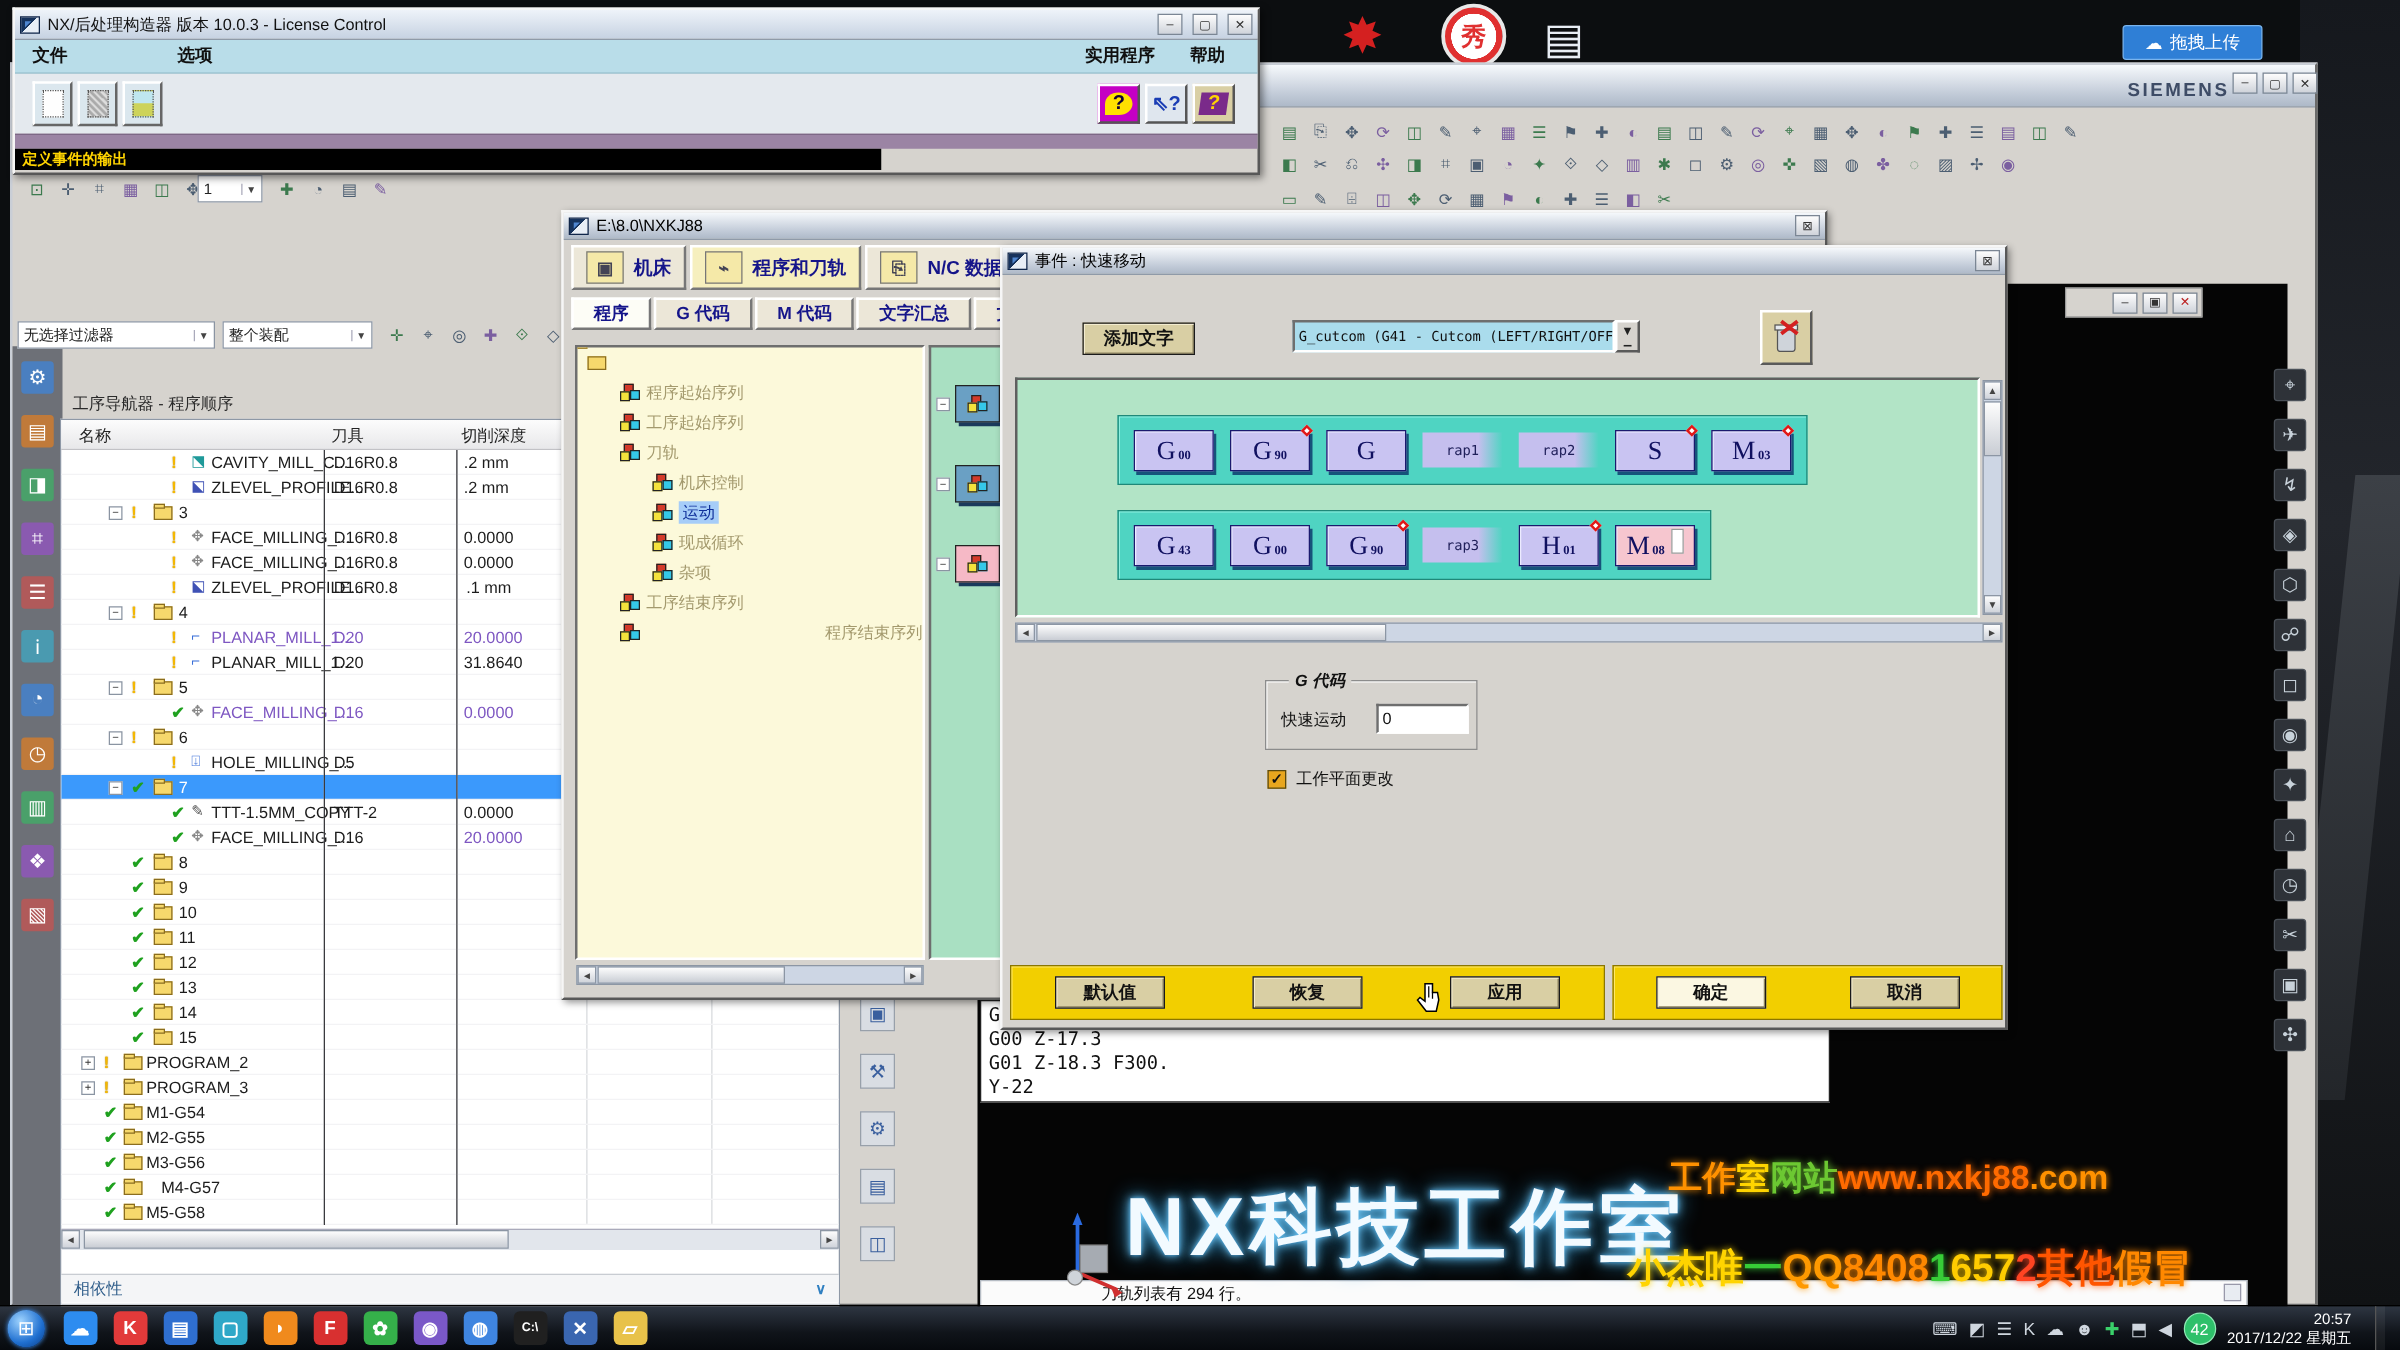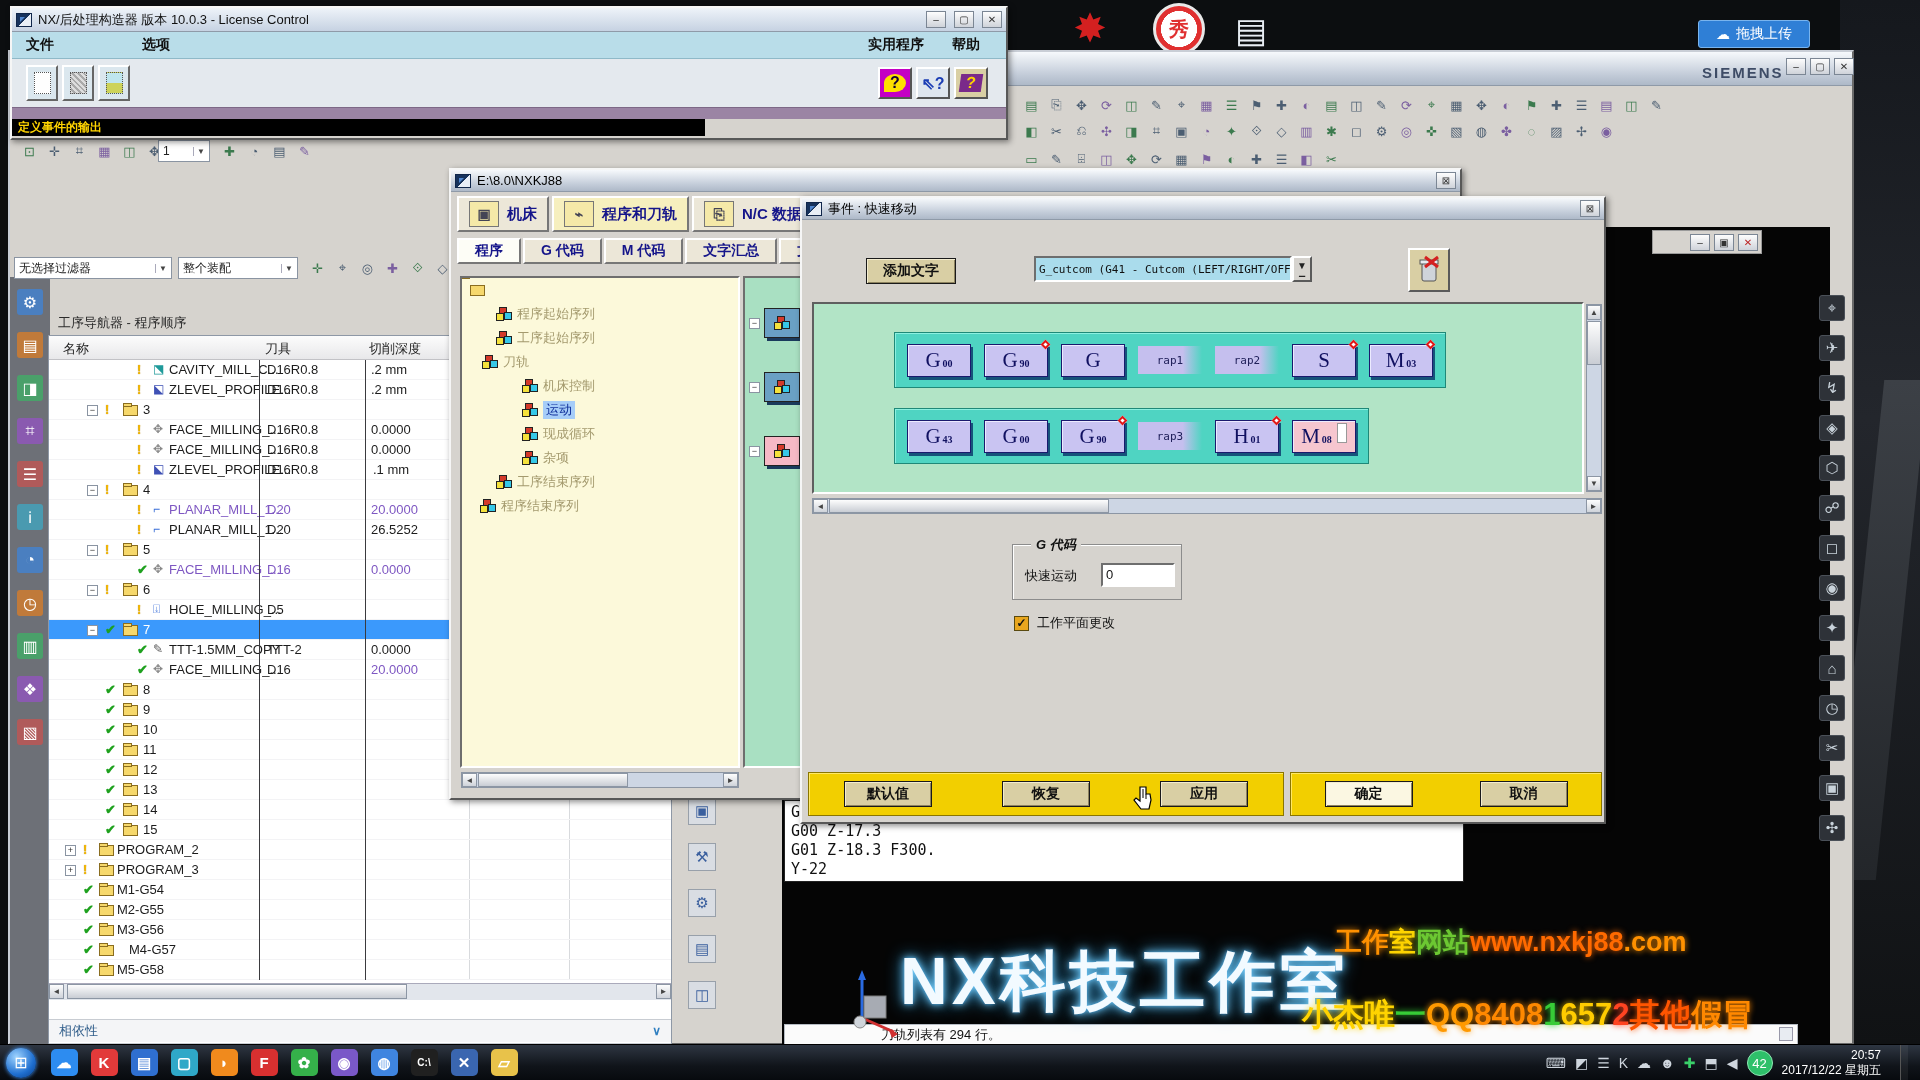--- a/index.html
+++ b/index.html
@@ -461,21 +461,21 @@
             <div class="nav-col-line" style="left: 210px; background: rgb(216, 218, 221);"></div>
             <div class="nav-col-line" style="left: 316px; background: rgb(216, 218, 221);"></div>
             <div class="nav-col-line" style="left: 420px; background: rgb(216, 218, 221);"></div>
             <div class="nav-col-line" style="left: 520px; background: rgb(216, 218, 221);"></div>
           </div>
           <div class="nav-row">
             <div class="cell st-warn" style="left: 88px;">!</div>
             <div class="opicon" style="left: 104px; color: rgb(58, 111, 216);">⌐</div>
             <div class="cell" style="left: 120px;">PLANAR_MILL_1...</div>
             <div class="cell" style="left: 218px;">D20</div>
-            <div class="cell" style="left: 322px;">26.5252</div>
+            <div class="cell" style="left: 322px;">31.8640</div>
             <div class="nav-col-line" style="left: 210px; background: rgb(216, 218, 221);"></div>
             <div class="nav-col-line" style="left: 316px; background: rgb(216, 218, 221);"></div>
             <div class="nav-col-line" style="left: 420px; background: rgb(216, 218, 221);"></div>
             <div class="nav-col-line" style="left: 520px; background: rgb(216, 218, 221);"></div>
           </div>
           <div class="nav-row">
             <div class="expander" style="left: 38px;">−</div>
             <div class="cell st-warn" style="left: 56px;">!</div>
             <div class="folder" style="left: 74px;"></div>
             <div class="cell" style="left: 94px;">5</div>
@@ -861,21 +861,21 @@
           <span class="tlabel">程序起始序列</span>
         </div>
         <div class="tree-item" style="padding-left: 34px;">
           <div class="cubes">
             <i class="c1"></i>
             <i class="c2"></i>
             <i class="c3"></i>
           </div>
           <span class="tlabel">工序起始序列</span>
         </div>
-        <div class="tree-item" style="padding-left: 20px;">
+        <div class="tree-item" style="padding-left: 34px;">
           <div class="cubes">
             <i class="c1"></i>
             <i class="c2"></i>
             <i class="c3"></i>
           </div>
           <span class="tlabel">刀轨</span>
         </div>
         <div class="tree-item" style="padding-left: 60px;">
           <div class="cubes">
             <i class="c1"></i>
@@ -909,21 +909,21 @@
           <span class="tlabel">杂项</span>
         </div>
         <div class="tree-item" style="padding-left: 34px;">
           <div class="cubes">
             <i class="c1"></i>
             <i class="c2"></i>
             <i class="c3"></i>
           </div>
           <span class="tlabel">工序结束序列</span>
         </div>
-        <div class="tree-item" style="padding-left: 18px;">
+        <div class="tree-item" style="padding-left: 34px; justify-content: space-between;">
           <div class="cubes">
             <i class="c1"></i>
             <i class="c2"></i>
             <i class="c3"></i>
           </div>
           <span class="tlabel">程序结束序列</span>
         </div>
       </div>
 
     <div class="scroll-track" style="left:10px;top:602px;width:278px;height:16px;">

